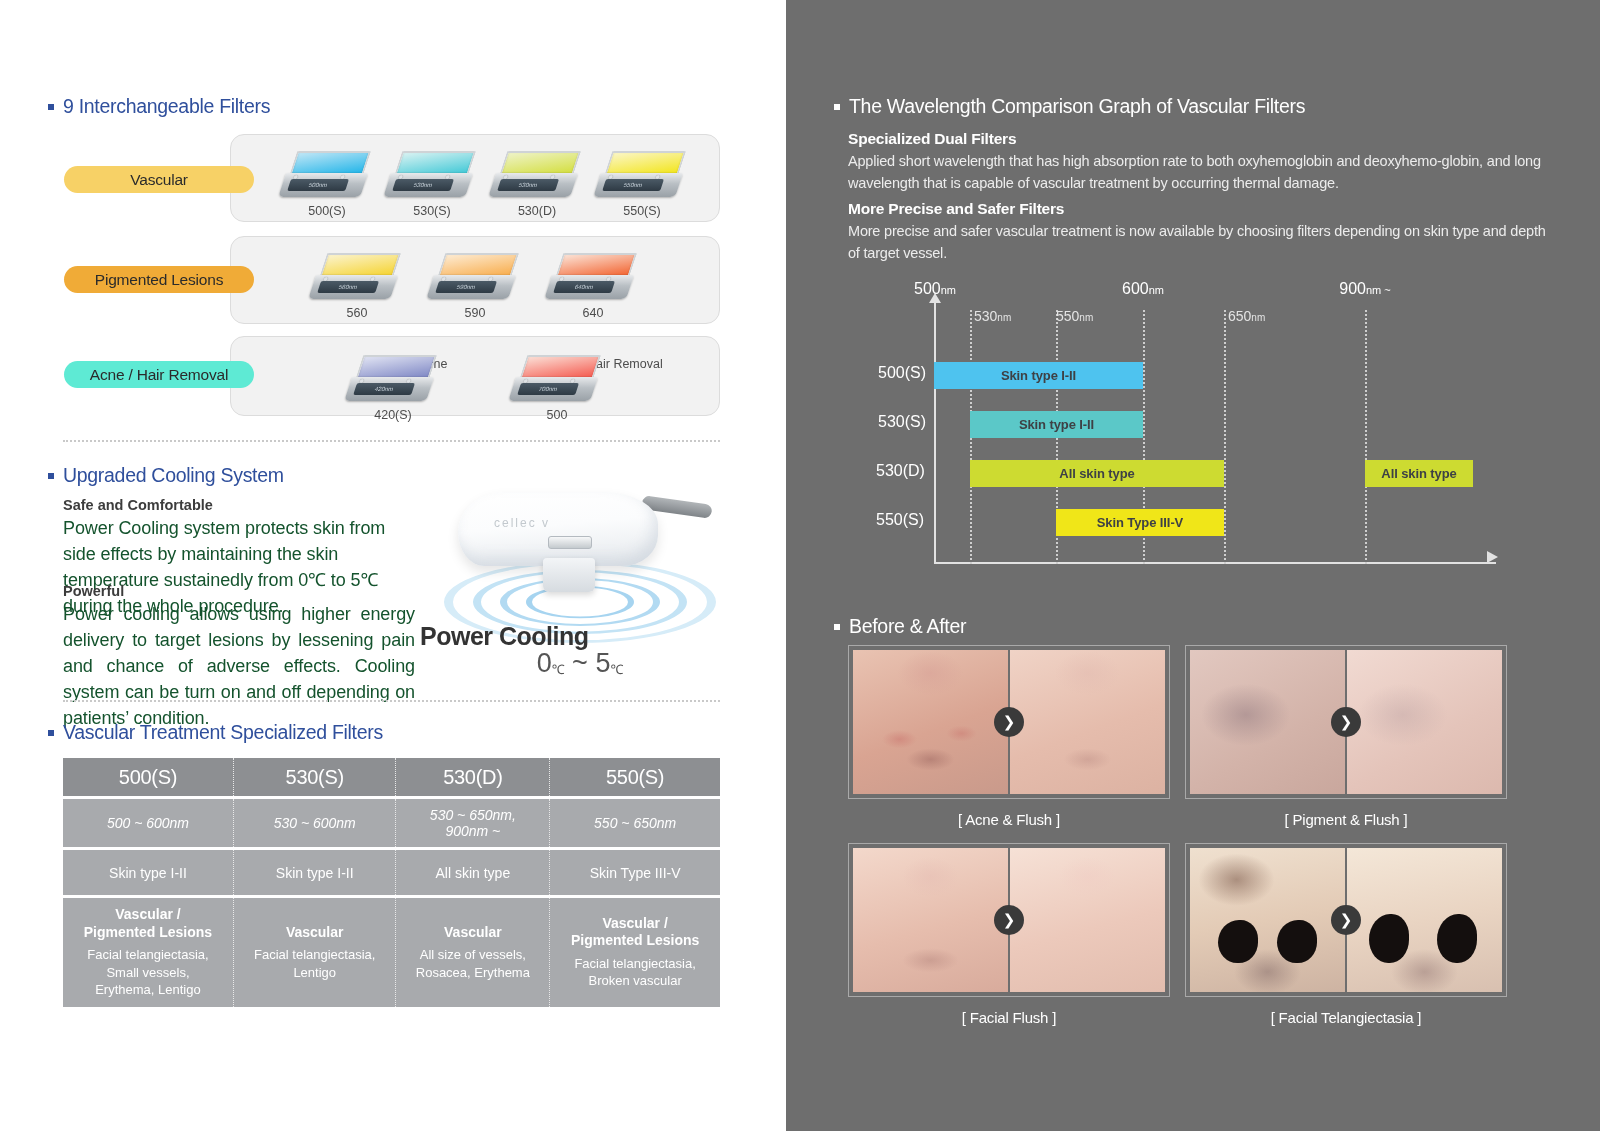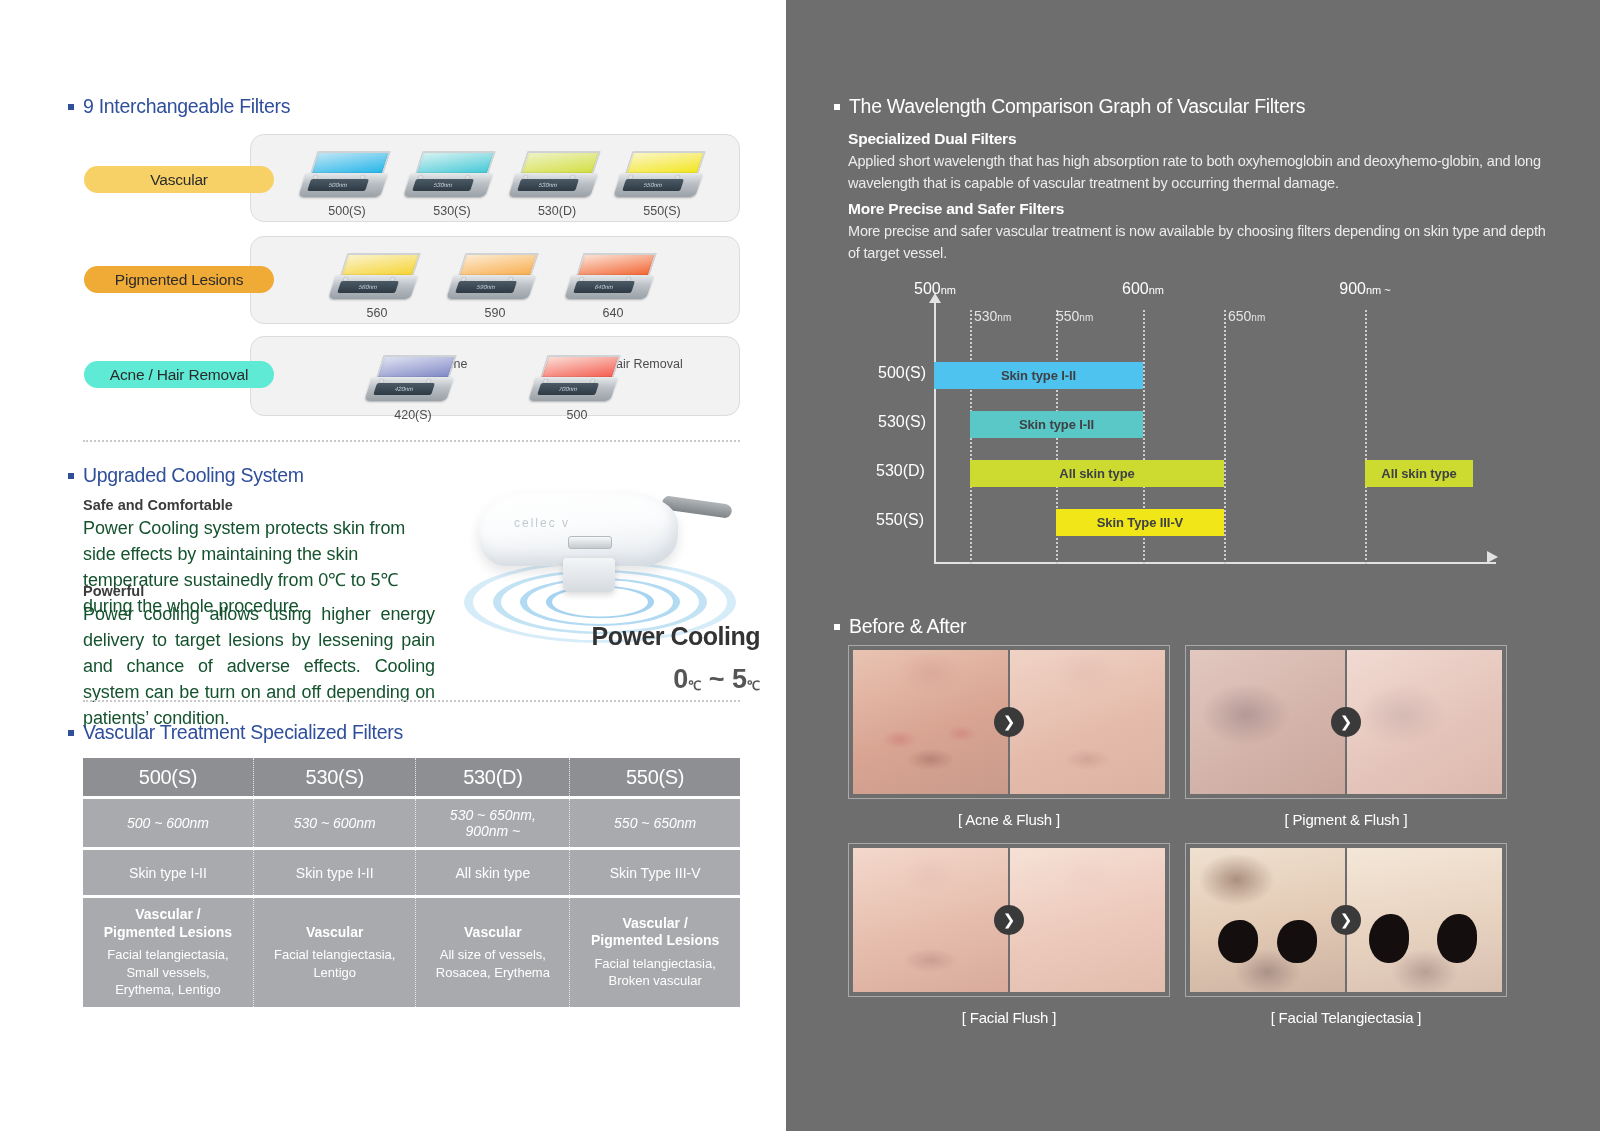--- a/index.html
+++ b/index.html
@@ -9,21 +9,20 @@
     background: #ffffff;
     position: relative;
     overflow: hidden;
   }
 
   
   #left-panel {
     position: absolute; left: 0; top: 0;
     width: 786px; height: 1131px;
     background: #ffffff;
-    margin-left: 20px;
   }
   #right-panel {
     position: absolute; left: 786px; top: 0;
     width: 814px; height: 1131px;
     background: #6e6e6e;
   }
 
   
   .sec-head {
     display: flex; align-items: center; gap: 9px;
@@ -143,26 +142,26 @@
     position: absolute; left: 128px; top: 58px; width: 44px; height: 13px;
     background: linear-gradient(180deg,#f7f8f9,#c4cace);
     border: 1px solid #b4bac0; border-radius: 3px;
   }
   .hp-brand {
     position: absolute; left: 74px; top: 38px;
     font-size: 12px; letter-spacing: 2px; color: #c3c9ce;
   }
   #cool-title {
     position: absolute; left: 420px; top: 622px; width: 320px;
-    text-align: right; font-size: 25px; font-weight: bold; color: #333333;
+    text-align: left; font-size: 25px; font-weight: bold; color: #333333;
     letter-spacing: -0.5px;
   }
   #cool-temp {
-    position: absolute; left: 420px; top: 664px; width: 320px;
-    text-align: right; font-size: 27px; color: #555555; font-weight: 700;
+    position: absolute; left: 420px; top: 648px; width: 320px;
+    text-align: center; font-size: 27px; color: #555555; font-weight: 400;
   }
   #cool-temp .deg { font-size: 13px; vertical-align: -2px; }
 
   
   #spec-table {
     position: absolute; left: 63px; top: 755px;
     width: 657px;
     border-collapse: separate; border-spacing: 0 3px;
   }
   #spec-table th, #spec-table td {

